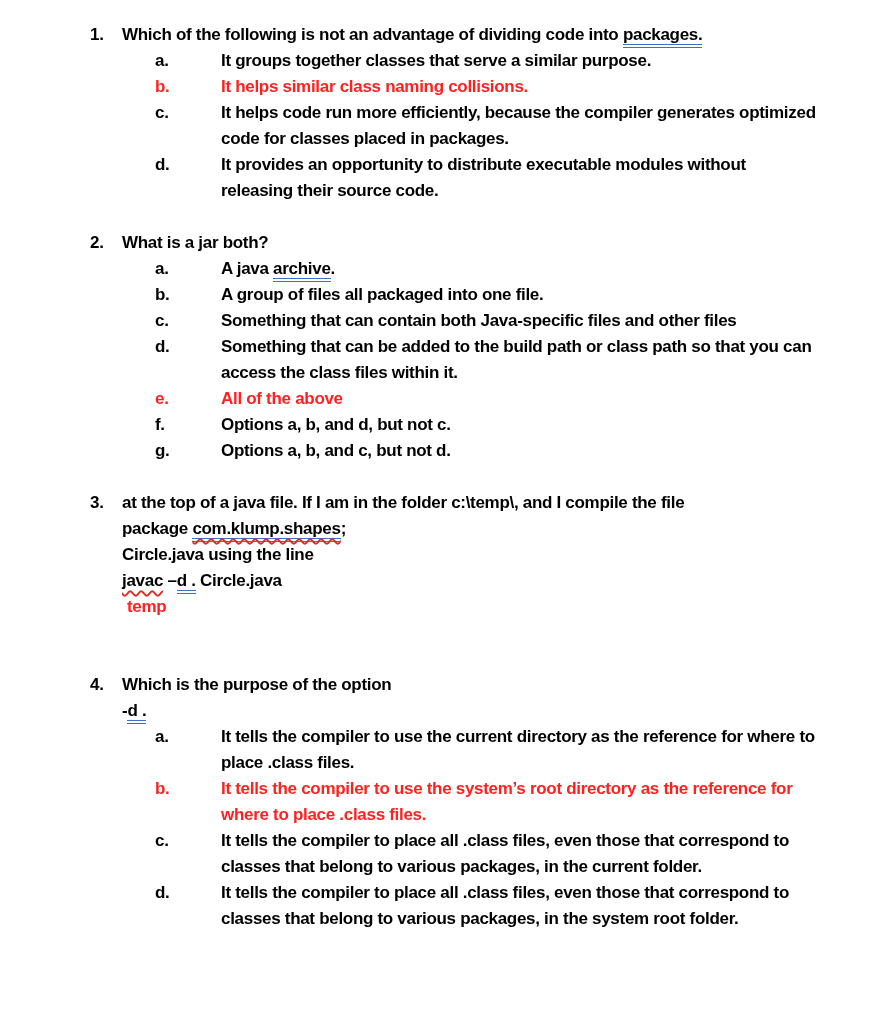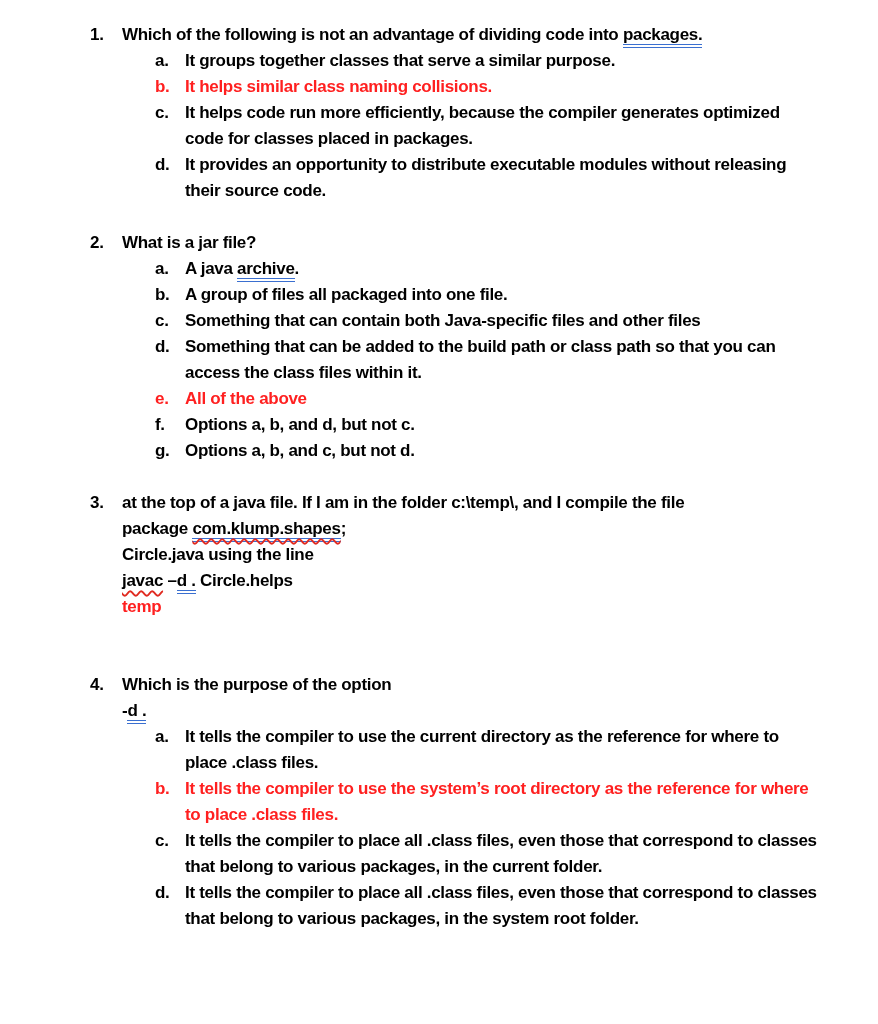--- a/index.html
+++ b/index.html
@@ -40,25 +40,27 @@
   }
   .opt {
     display: flex;
   }
   .optletter {
     width: 30px;
     flex-shrink: 0;
   }
   .opttext {
     flex: 1;
+    margin-left: 36px;
   }
   .red {
     color: var(--answer-red, #ff2020);
   }
   .answer {
+    margin-left: 5px;
   }
   .blue-double {
     border-bottom: 4px double var(--grammar-blue, #3a6fd0);
   }
   .red-wavy {
     text-decoration-line: underline;
     text-decoration-style: wavy;
     text-decoration-color: var(--spell-red, #e02a20);
     text-decoration-thickness: 2px;
     text-underline-offset: 4px;
@@ -91,21 +93,21 @@
           <div class="optletter">d.</div>
           <div class="opttext">It provides an opportunity to distribute executable modules without releasing their source code.</div>
         </div>
       </div>
     </div>
   </div>
 
   <div class="q">
     <div class="qnum">2.</div>
     <div class="qbody">
-      <div class="prompt">What is a jar file?</div>
+      <div class="prompt">What is a jar both?</div>
       <div class="opts">
         <div class="opt">
           <div class="optletter">a.</div>
           <div class="opttext"><span>A java </span><span class="blue-double">archive</span><span>.</span></div>
         </div>
         <div class="opt">
           <div class="optletter">b.</div>
           <div class="opttext">A group of files all packaged into one file.</div>
         </div>
         <div class="opt">
@@ -131,21 +133,21 @@
       </div>
     </div>
   </div>
 
   <div class="q gap-xl">
     <div class="qnum">3.</div>
     <div class="qbody">
       <div>at the top of a java file. If I am in the folder c:\temp\, and I compile the file</div>
       <div><span>package </span><span class="red-wavy blue-double">com.klump.shapes</span><span>;</span></div>
       <div>Circle.java using the line</div>
-      <div><span class="red-wavy">javac</span><span> –</span><span class="blue-double">d .</span><span> Circle.helps</span></div>
+      <div><span class="red-wavy">javac</span><span> –</span><span class="blue-double">d .</span><span> Circle.java</span></div>
       <div class="answer red">temp</div>
     </div>
   </div>
 
   <div class="q">
     <div class="qnum">4.</div>
     <div class="qbody">
       <div class="prompt">Which is the purpose of the option</div>
       <div><span>-</span><span class="blue-double">d .</span></div>
       <div class="opts">

